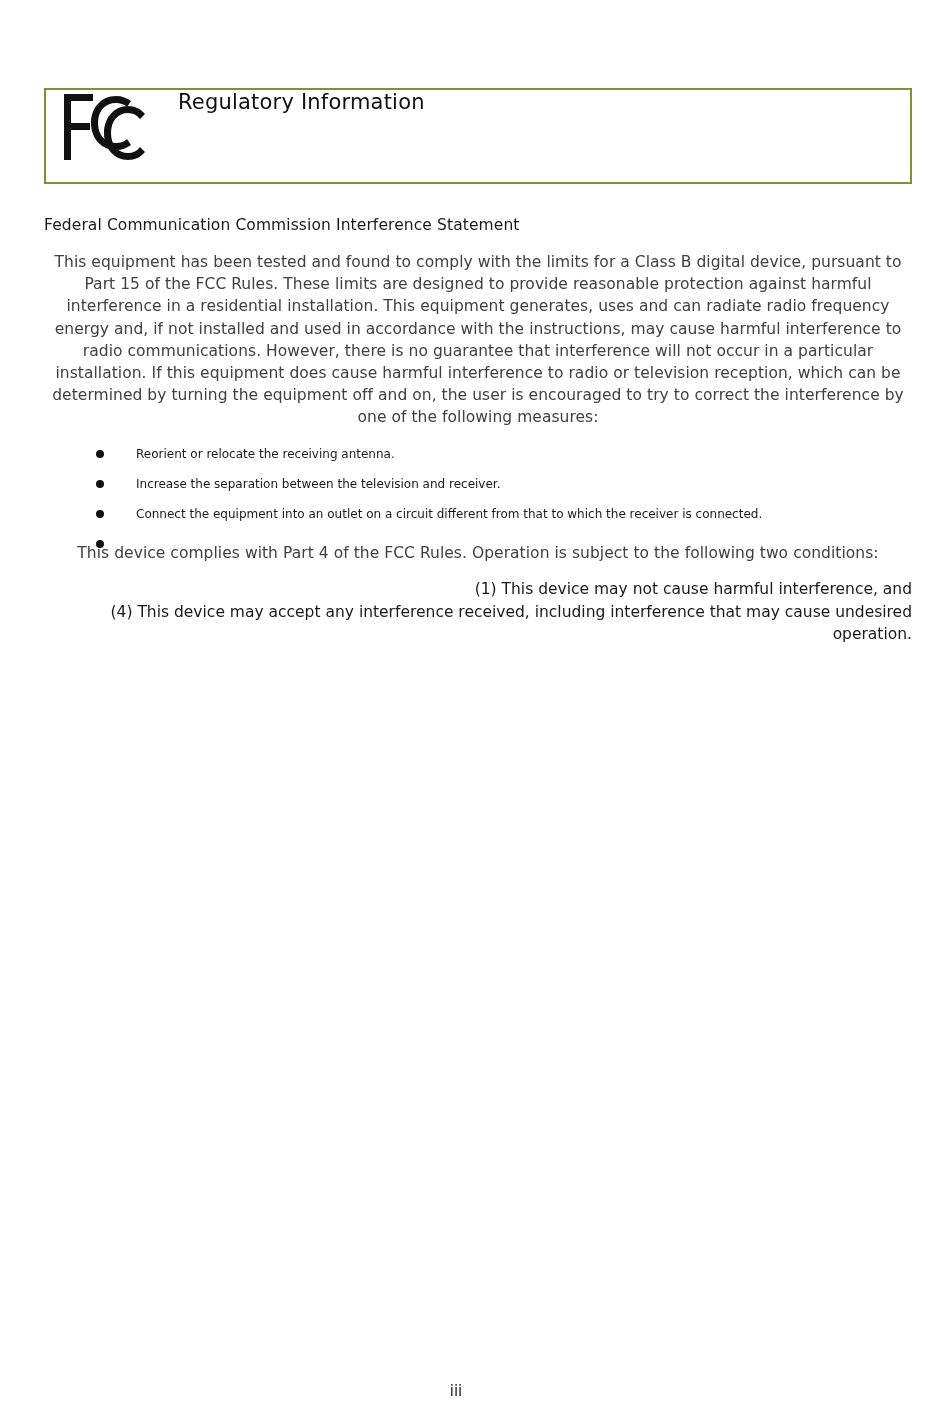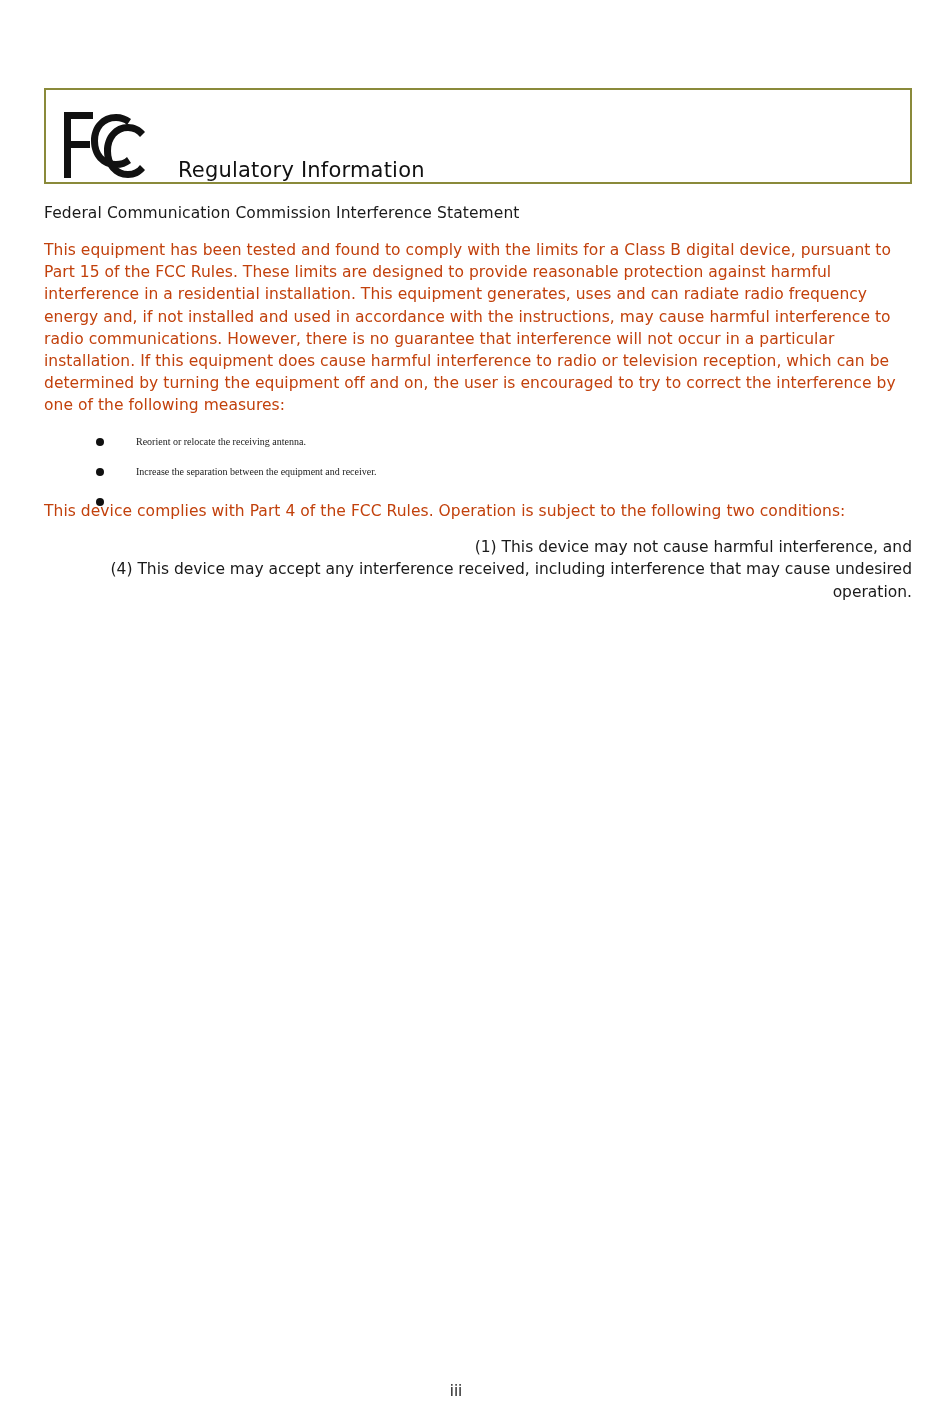--- a/index.html
+++ b/index.html
@@ -26,21 +26,21 @@
     position: absolute;
     left: 44px;
     top: 88px;
     width: 868px;
   }
   .header-box {
     border: 2px solid #8a8a3a;
     height: 96px;
     box-sizing: border-box;
     display: flex;
-    align-items: flex-end;
+    align-items: flex-start;
     padding-left: 14px;
   }
   .fcc-logo {
     width: 92px;
     height: 74px;
     position: relative;
     flex: 0 0 auto;
   }
   .fcc-logo svg {
     display: block;
@@ -48,45 +48,44 @@
   .header-title {
     font-size: 21px;
     font-weight: normal;
     color: #111111;
     margin-left: 26px;
     letter-spacing: 0.2px;
     font-family: "DejaVu Sans", sans-serif;
   }
   .section-title {
     font-size: 15.5px;
-    margin-top: 20px;
+    margin-top: 32px;
     color: #1a1a1a;
     letter-spacing: 0.1px;
   }
   p.body-text {
     font-size: 15.5px;
     line-height: 22.2px;
     margin: 17px 0 0 0;
-    text-align: left;
-    color: #c2410c;
+    text-align: center;
+    color: #404040;
     letter-spacing: 0.05px;
   }
   ul.measures {
     list-style: none;
     margin: 14px 0 0 0;
     padding: 0 0 0 52px;
   }
   ul.measures li {
     position: relative;
-    font-size: 10px;
+    font-size: 12px;
     line-height: 22.2px;
     margin-bottom: 8px;
     padding-left: 40px;
     color: #1a1a1a;
-    font-family: Liberation Serif, serif;
   }
   ul.measures li .bullet {
     position: absolute;
     left: 0;
     top: 7px;
     width: 8px;
     height: 8px;
     background: #111111;
     border-radius: 50%;
   }
@@ -133,21 +132,25 @@
 
     <p class="body-text">This equipment has been tested and found to comply with the limits for a Class B digital device, pursuant to Part 15 of the FCC Rules. These limits are designed to provide reasonable protection against harmful interference in a residential installation. This equipment generates, uses and can radiate radio frequency energy and, if not installed and used in accordance with the instructions, may cause harmful interference to radio communications. However, there is no guarantee that interference will not occur in a particular installation. If this equipment does cause harmful interference to radio or television reception, which can be determined by turning the equipment off and on, the user is encouraged to try to correct the interference by one of the following measures:</p>
 
     <ul class="measures">
       <li>
         <span class="bullet"></span>
         <span>Reorient or relocate the receiving antenna.</span>
       </li>
       <li>
         <span class="bullet"></span>
-        <span>Increase the separation between the equipment and receiver.</span>
+        <span>Increase the separation between the television and receiver.</span>
+      </li>
+      <li>
+        <span class="bullet"></span>
+        <span>Connect the equipment into an outlet on a circuit different from that to which the receiver is connected.</span>
       </li>
       <li>
         <span class="bullet"></span>
       </li>
     </ul>
 
     <p class="body-text">This device complies with Part 4 of the FCC Rules. Operation is subject to the following two conditions:</p>
 
     <div class="conditions">
       <div class="condition-line">(1) This device may not cause harmful interference, and</div>

